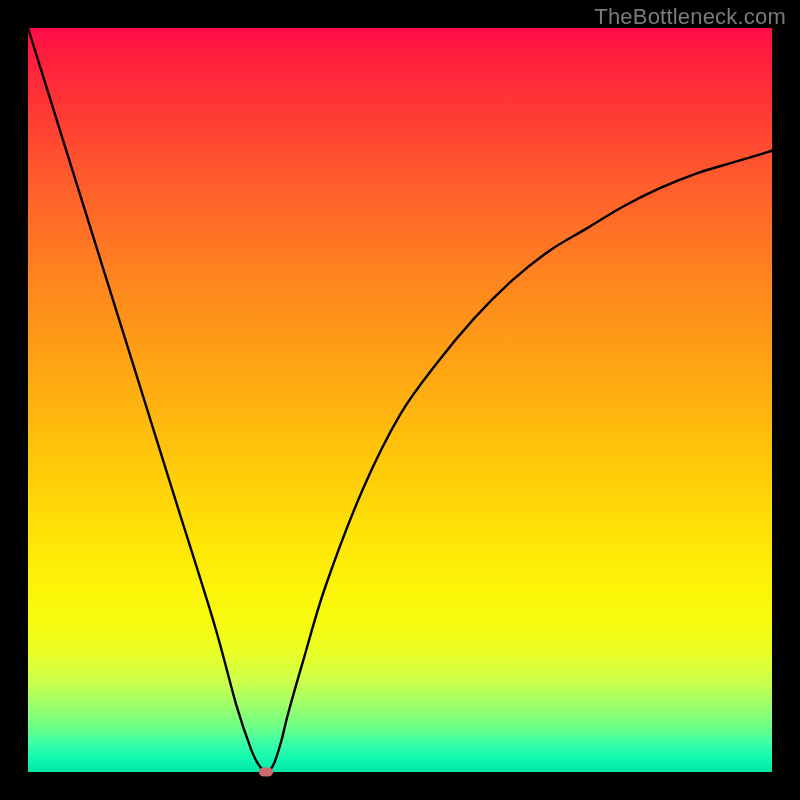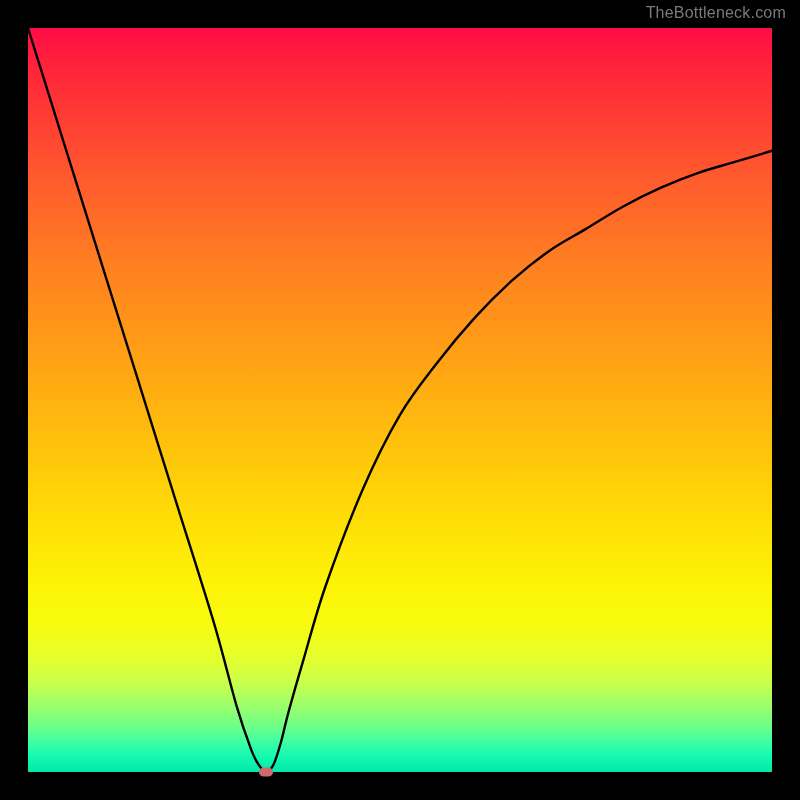--- a/index.html
+++ b/index.html
@@ -42,21 +42,21 @@
       #3dffa5 96%,
       #14f9b1 98%,
       #02e7a9 100%
     );
   }
   .watermark {
     position: absolute;
     top: 4px;
     right: 14px;
     color: #7a7a7a;
-    font-size: 16px;
+    font-size: 22px;
     letter-spacing: 0.2px;
     user-select: none;
   }
   svg.curve {
     position: absolute;
     left: 0;
     top: 0;
     width: 744px;
     height: 744px;
     overflow: visible;

